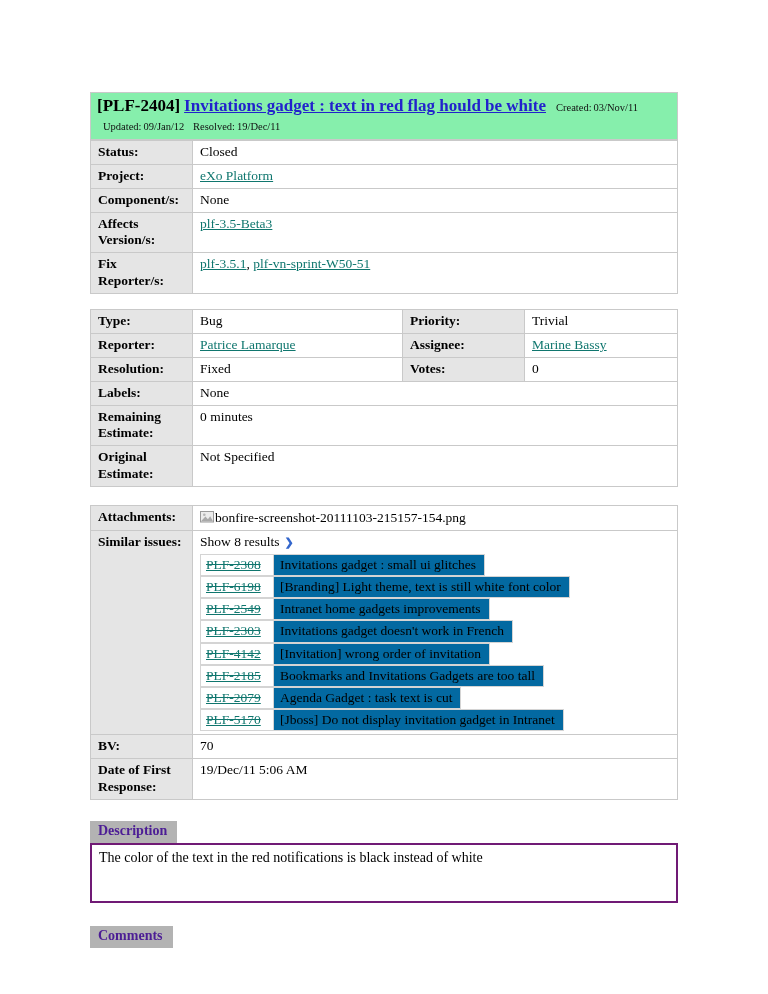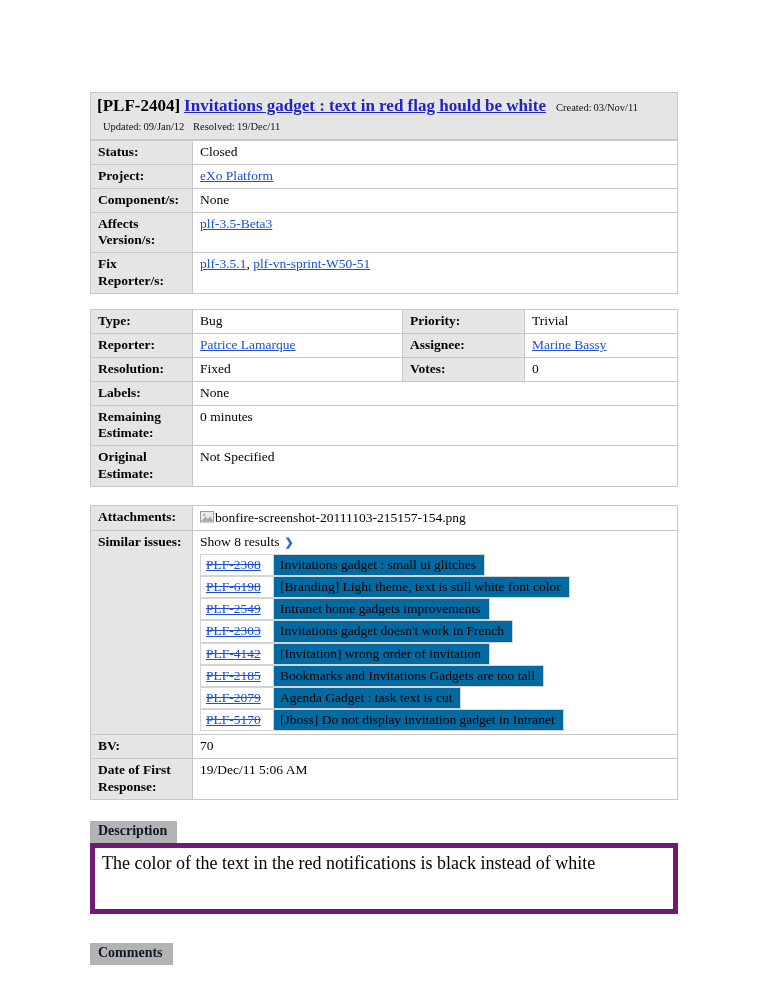--- a/index.html
+++ b/index.html
@@ -5,21 +5,21 @@
   html,body{margin:0;padding:0;background:#ffffff;}
   body{
     width:768px;height:994px;position:relative;overflow:hidden;
     font-family:"Liberation Serif","DejaVu Serif",serif;
     color:#000;
   }
   .page{position:absolute;left:90px;top:92px;width:588px;}
 
   
   .title-block{
-    border:1px solid #c9c9c9;background:#e5e5e5;
+    border:1px solid #c9c9c9;background:#86efac;
     padding:3px 6px 4px 6px;line-height:1.18;
   }
   .issue-key{font-size:17px;font-weight:bold;}
   .title-link{
     font-size:17px;font-weight:bold;color:#2222cc;
     text-decoration:underline;cursor:pointer;
   }
   .meta{font-size:10.5px;color:#111;}
   .meta-label{margin-left:6px;}
   .meta-value{margin-left:2px;}
@@ -33,21 +33,21 @@
     border:1px solid #c9c9c9;padding:3px 7px;vertical-align:top;
     line-height:1.25;overflow:hidden;
   }
   td.lbl{font-weight:bold;background:#e5e5e5;}
   .w-label{width:87px;}      
   .w-val1{width:195px;}
   .w-label2{width:107px;}
   .t1{margin-bottom:15px;}
   .t2{margin-bottom:18px;}
   .t3{margin-bottom:21px;}
-  a.link{color:#1d4ed8;text-decoration:underline;cursor:pointer;}
+  a.link{color:#0f766e;text-decoration:underline;cursor:pointer;}
   a.struck{text-decoration:underline line-through;}
 
   
   .show-row{padding:0 0 3px 0;font-size:13.5px;}
   .chev{color:#3366cc;font-size:11px;font-weight:bold;margin-left:5px;}
   .sim-row{
     display:flex;width:max-content;max-width:455px;
     font-size:13.5px;line-height:1.2;
   }
   .sim-key{
@@ -58,28 +58,28 @@
     border:1px solid #d4d4d4;border-left:none;
     padding:2px 8px 2px 6px;background:#0369a1;white-space:nowrap;
   }
 
   
   .attach{display:inline-flex;align-items:center;gap:1px;}
   .attach svg{position:relative;top:1px;}
 
   
   .chip{
-    display:inline-block;background:#b3b3b3;color:#0f172a;
+    display:inline-block;background:#b3b3b3;color:#4c1d95;
     font-size:14px;font-weight:bold;padding:2px 10px 3px 8px;
     line-height:1.2;
   }
   .desc-box{
-    border:5px solid #701a75;background:#fff;
-    padding:4px 7px 34px 7px;font-size:18px;line-height:1.3;
-    margin-bottom:29px;
+    border:2px solid #701a75;background:#fff;
+    padding:4px 7px 34px 7px;font-size:14px;line-height:1.3;
+    margin-bottom:23px;
   }
   .comments-chip{margin-top:0;}
 </style>
 </head>
 <body>
 
 <div class="page">
 
   
   <div class="title-block">

